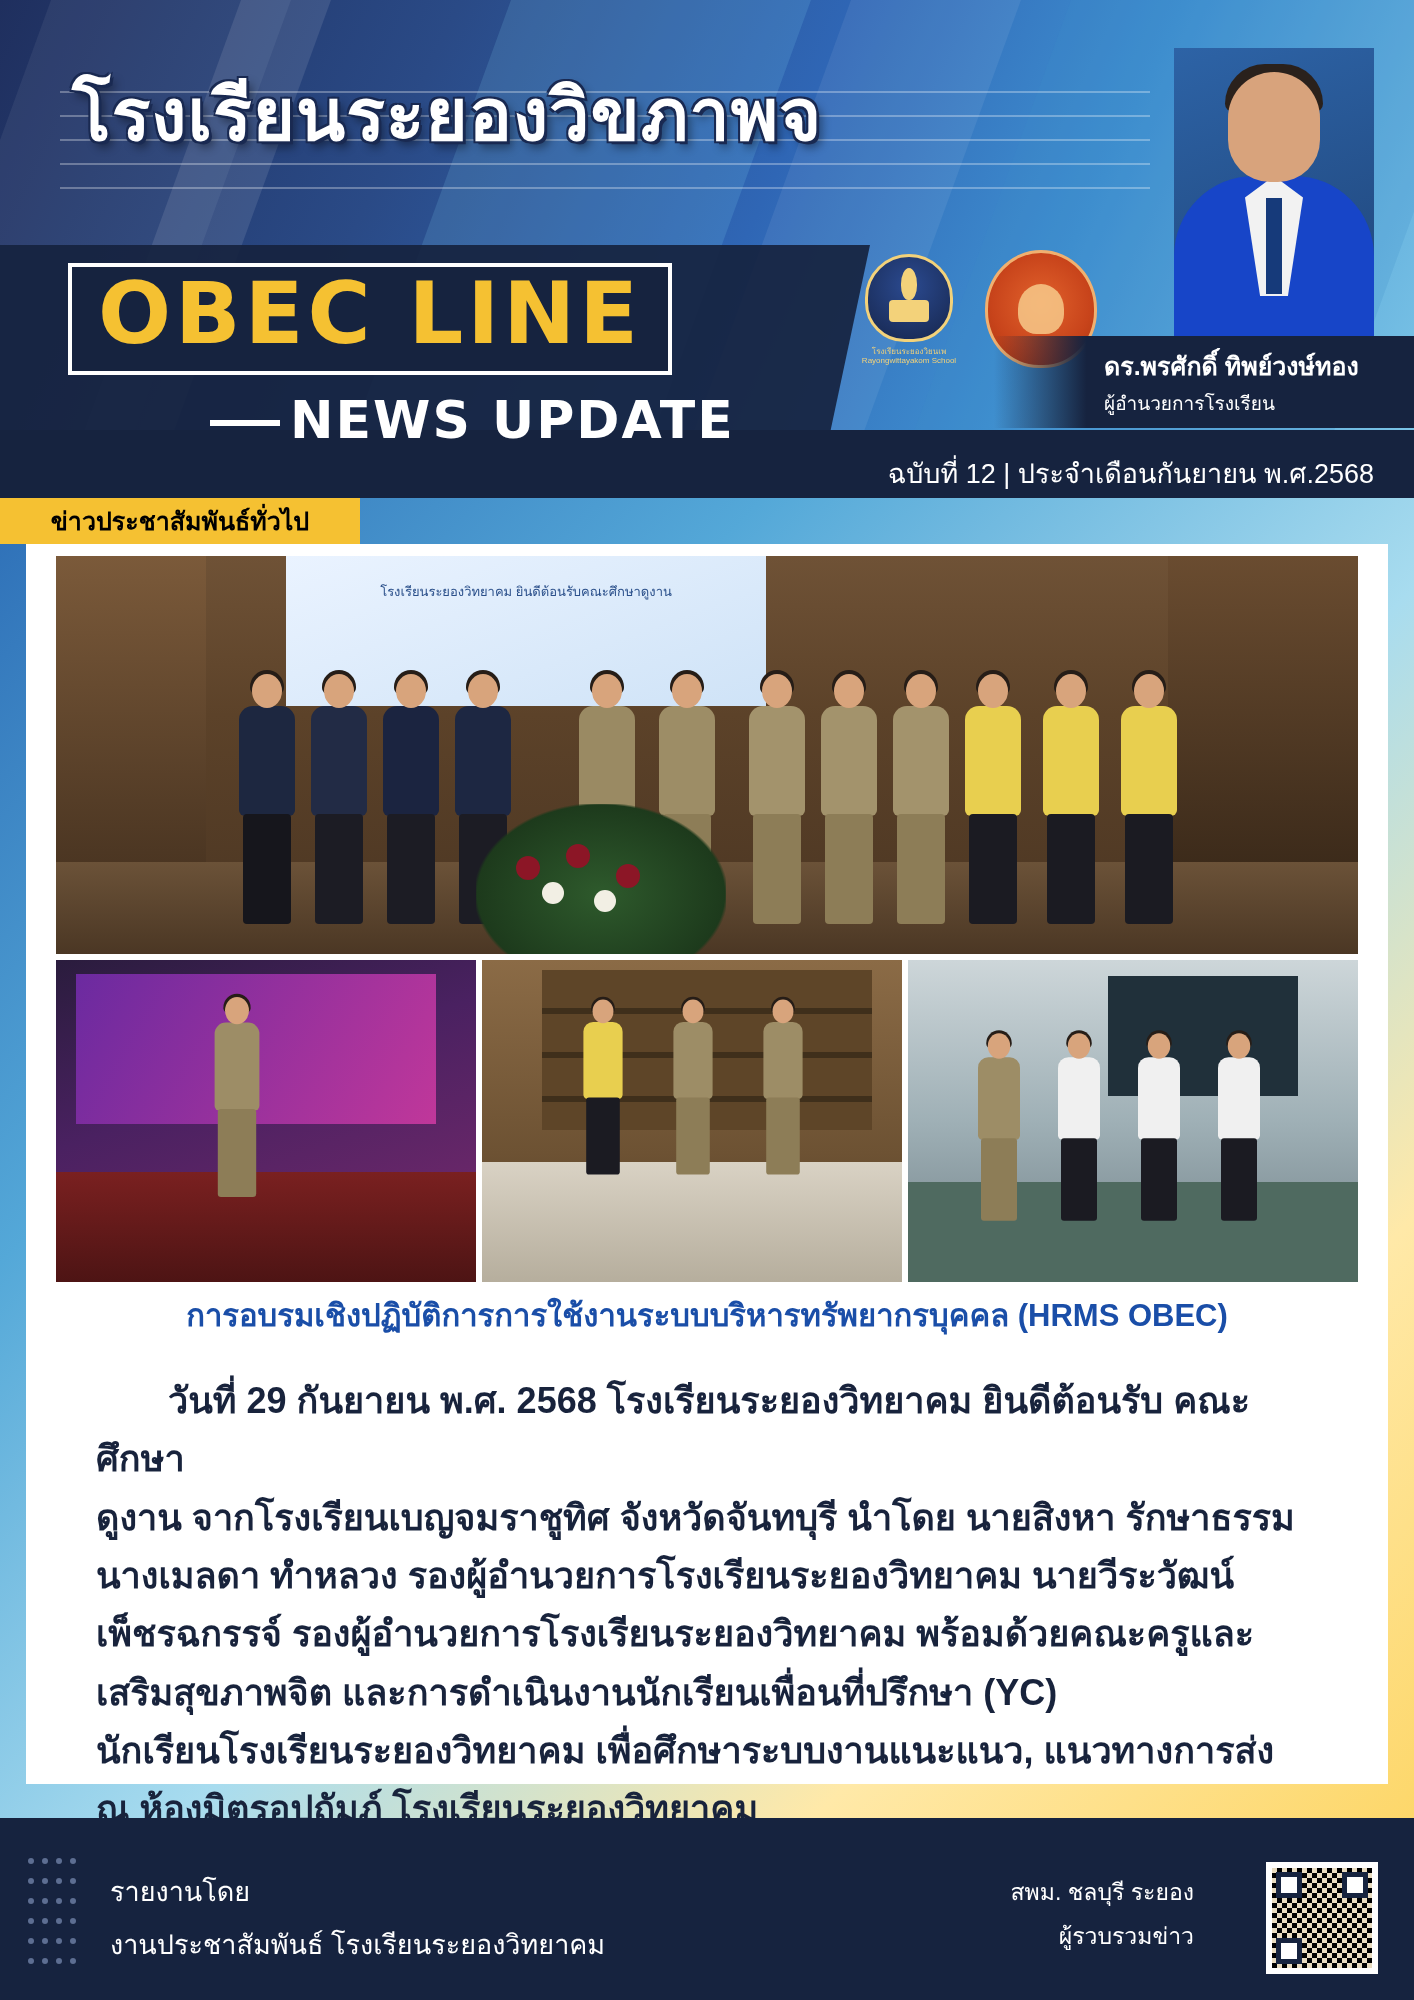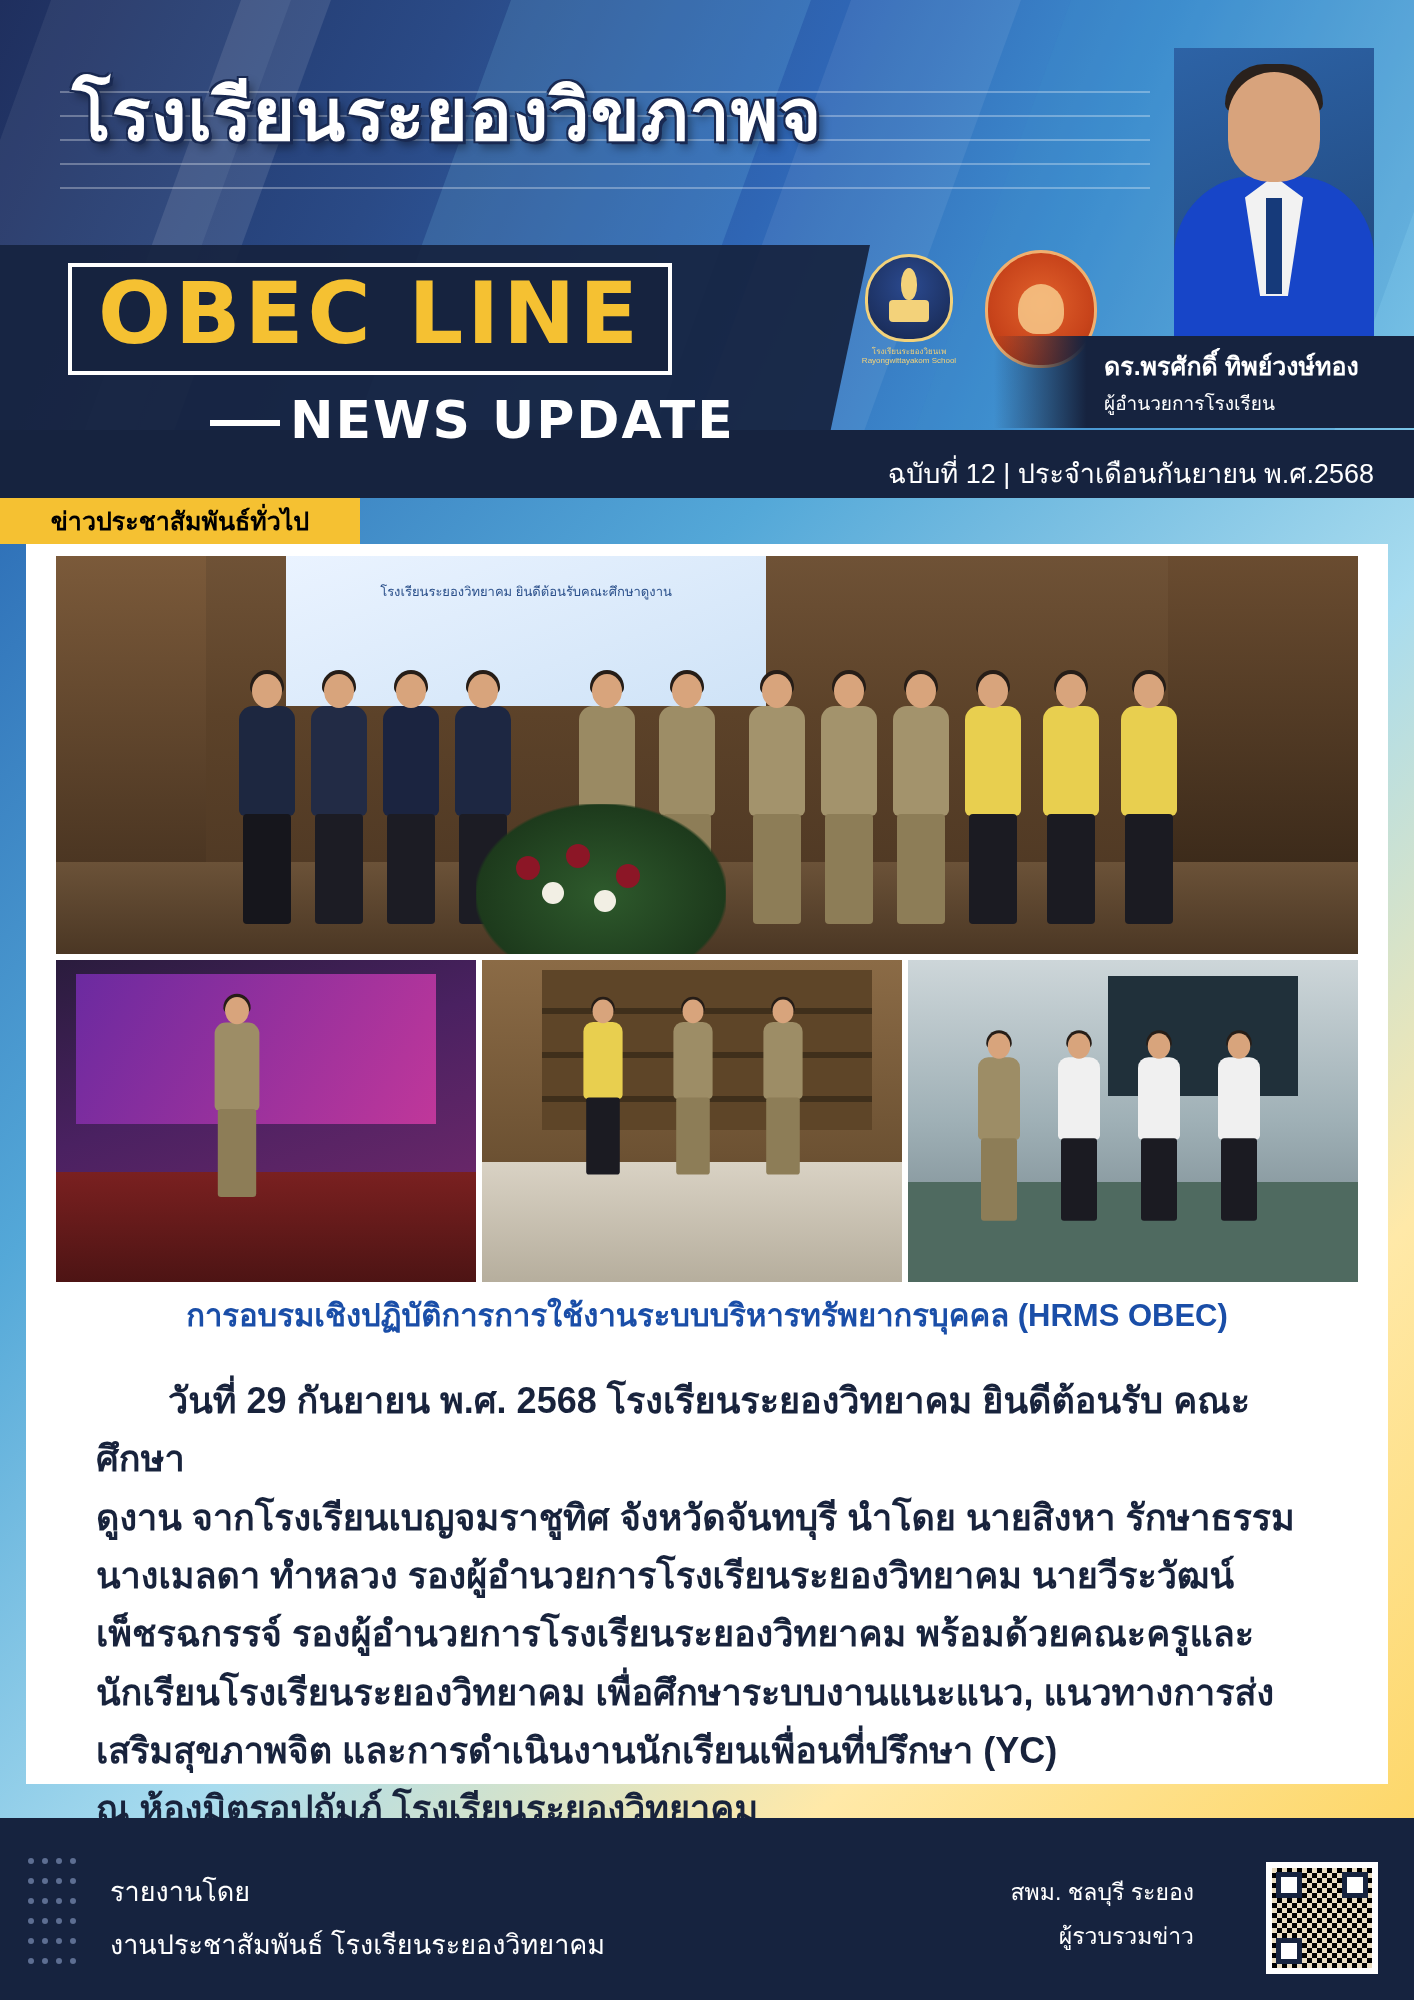--- a/index.html
+++ b/index.html
@@ -583,22 +583,22 @@
       </div>
   </div>
 
   <div class="headline">การอบรมเชิงปฏิบัติการการใช้งานระบบบริหารทรัพยากรบุคคล (HRMS OBEC)</div>
 
   <div class="article">
     <p class="indent">วันที่ 29 กันยายน พ.ศ. 2568 โรงเรียนระยองวิทยาคม ยินดีต้อนรับ คณะศึกษา</p>
     <p>ดูงาน จากโรงเรียนเบญจมราชูทิศ จังหวัดจันทบุรี นำโดย นายสิงหา รักษาธรรม</p>
     <p>นางเมลดา ทำหลวง รองผู้อำนวยการโรงเรียนระยองวิทยาคม นายวีระวัฒน์</p>
     <p>เพ็ชรฉกรรจ์ รองผู้อำนวยการโรงเรียนระยองวิทยาคม พร้อมด้วยคณะครูและ</p>
+    <p>เสริมสุขภาพจิต และการดำเนินงานนักเรียนเพื่อนที่ปรึกษา (YC)</p>
     <p>นักเรียนโรงเรียนระยองวิทยาคม เพื่อศึกษาระบบงานแนะแนว, แนวทางการส่ง</p>
-    <p>เสริมสุขภาพจิต และการดำเนินงานนักเรียนเพื่อนที่ปรึกษา (YC)</p>
     <p>ณ ห้องมิตรอุปถัมภ์ โรงเรียนระยองวิทยาคม</p>
   </div>
 
   <div class="footer">
     <div class="dots">
       <i></i>
         <i></i>
         <i></i>
         <i></i>
       <i></i>

